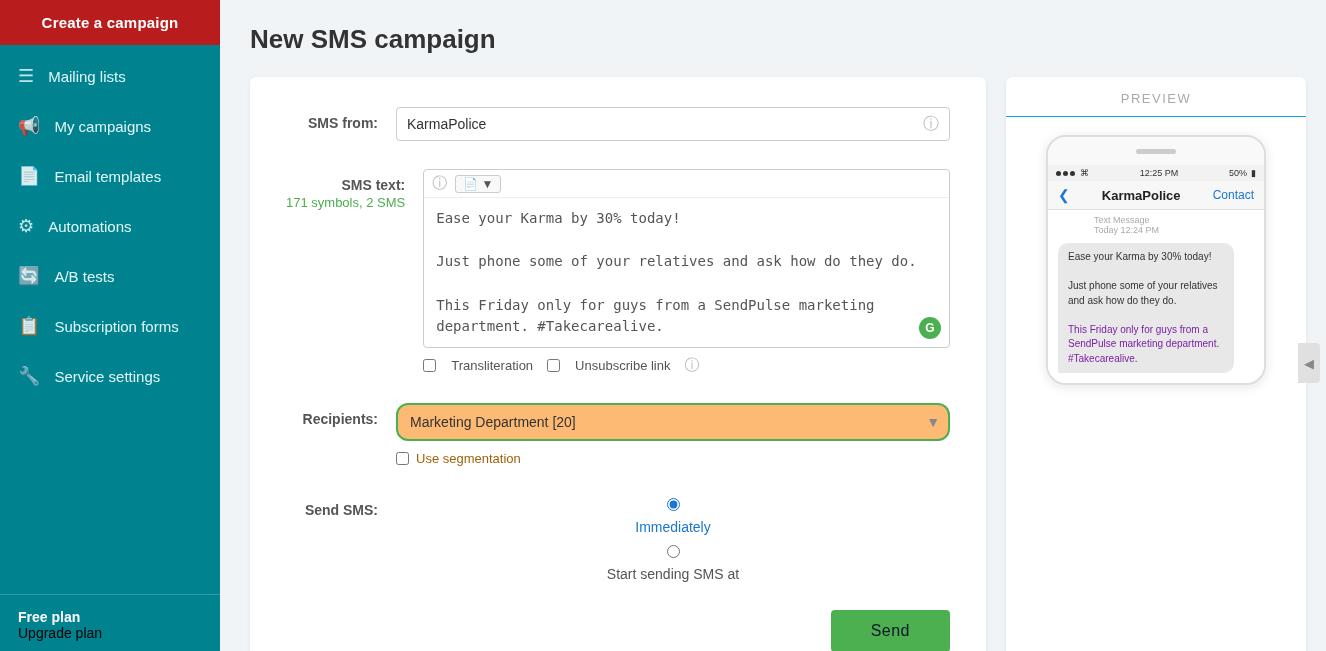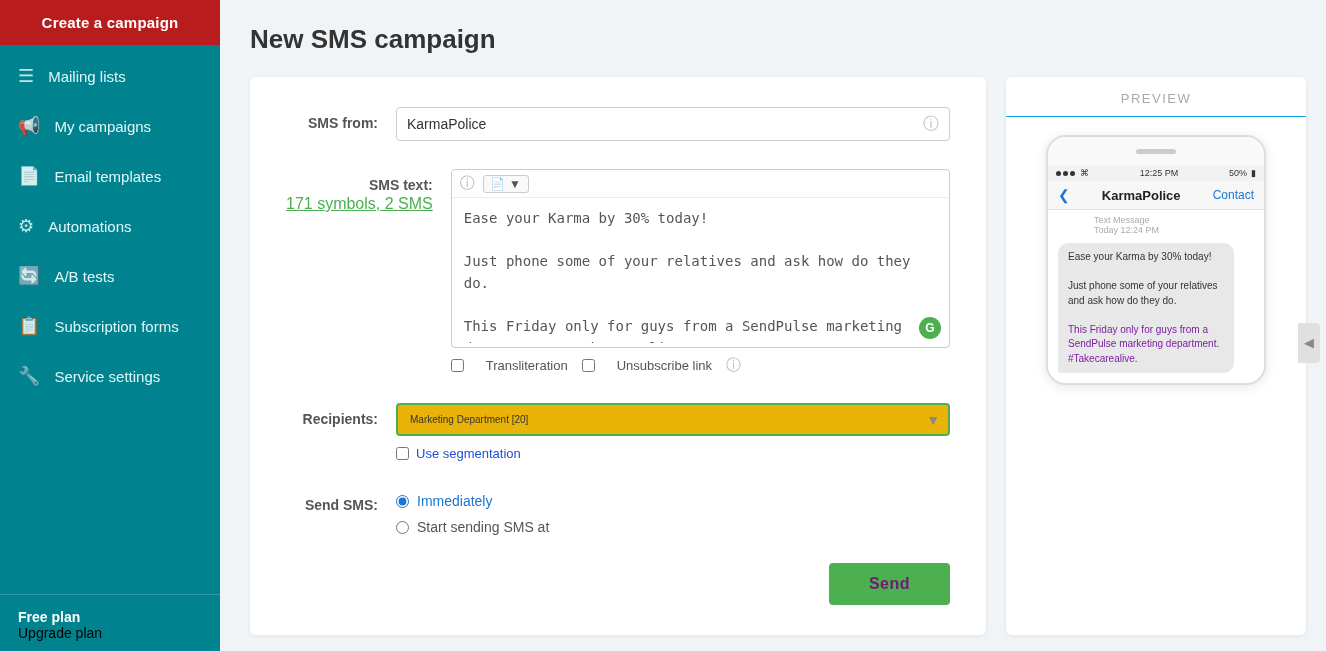--- a/index.html
+++ b/index.html
@@ -88,26 +88,25 @@
     .form-label {
       min-width: 110px;
       font-size: 14px;
       color: #555;
       font-weight: bold;
       padding-top: 8px;
       text-align: right;
       padding-right: 18px;
     }
     .form-label-sub {
-      font-size: 16px;
+      font-size: 13px;
       color: #4caf50;
       font-weight: normal;
       display: block;
       margin-top: 2px;
-      text-decoration: underline;
     }
     .form-control-wrap {
       flex: 1;
     }
 
     .input-with-icon {
       display: flex;
       align-items: center;
       border: 1px solid #ccc;
       border-radius: 4px;
@@ -167,85 +166,85 @@
       font-weight: bold;
     }
 
     .textarea-options {
       display: flex;
       align-items: center;
       gap: 14px;
       margin-top: 8px;
     }
     .checkbox-label {
-      display: flex; align-items: center; gap: 22px;
+      display: flex; align-items: center; gap: 15px;
       font-size: 13px; color: #555; cursor: pointer;
     }
     .checkbox-label input { cursor: pointer; }
     .help-icon-sm { color: #bbb; font-size: 15px; cursor: pointer; }
 
     
     .select-wrap {
       position: relative;
     }
     .select-wrap select {
       width: 100%;
       padding: 9px 36px 9px 12px;
       border: 2px solid #4caf50;
-      border-radius: 4px;
-      font-size: 10px;
+      border-radius: 12px;
+      font-size: 14px;
       color: #333;
-      background: #eab308;
+      background: #fdba74;
       appearance: none;
       cursor: pointer;
       outline: none;
     }
     .select-arrow {
       position: absolute;
       right: 10px;
       top: 50%;
       transform: translateY(-50%);
       color: #888;
       pointer-events: none;
       font-size: 14px;
     }
 
     .segmentation-row {
       display: flex;
       align-items: center;
       margin-top: 10px;
       gap: 7px;
     }
-    .segmentation-row label { font-size: 13px; color: #1d4ed8; cursor: pointer; }
+    .segmentation-row label { font-size: 13px; color: #a16207; cursor: pointer; }
 
     
     .radio-group { display: flex; flex-direction: column; gap: 10px; padding-top: 4px; }
     .radio-label {
       display: flex; align-items: center; gap: 8px;
-      font-size: 14px; color: #1976d2; cursor: pointer;
+      font-size: 14px; color: #1976d2; cursor: pointer; flex-direction: column;
     }
     .radio-label input[type=radio] { cursor: pointer; accent-color: #1976d2; }
     .radio-label.secondary-radio { color: #555; gap: 8px; }
 
     
     .send-btn-row {
       display: flex;
       justify-content: flex-end;
       margin-top: 20px;
       padding-right: 0;
     }
     .send-btn {
       background: #4caf50;
-      color: #701a75;
+      color: #0f172a;
       border: none;
       border-radius: 4px;
       padding: 12px 40px;
       font-size: 16px;
       cursor: pointer;
-      font-weight: bold;
+      font-weight: normal;
       letter-spacing: 0.5px;
     }
 
     
     .preview-panel {
       width: 300px;
       min-width: 280px;
       background: #fff;
       border-radius: 6px;
       box-shadow: 0 1px 4px rgba(0,0,0,0.07);

